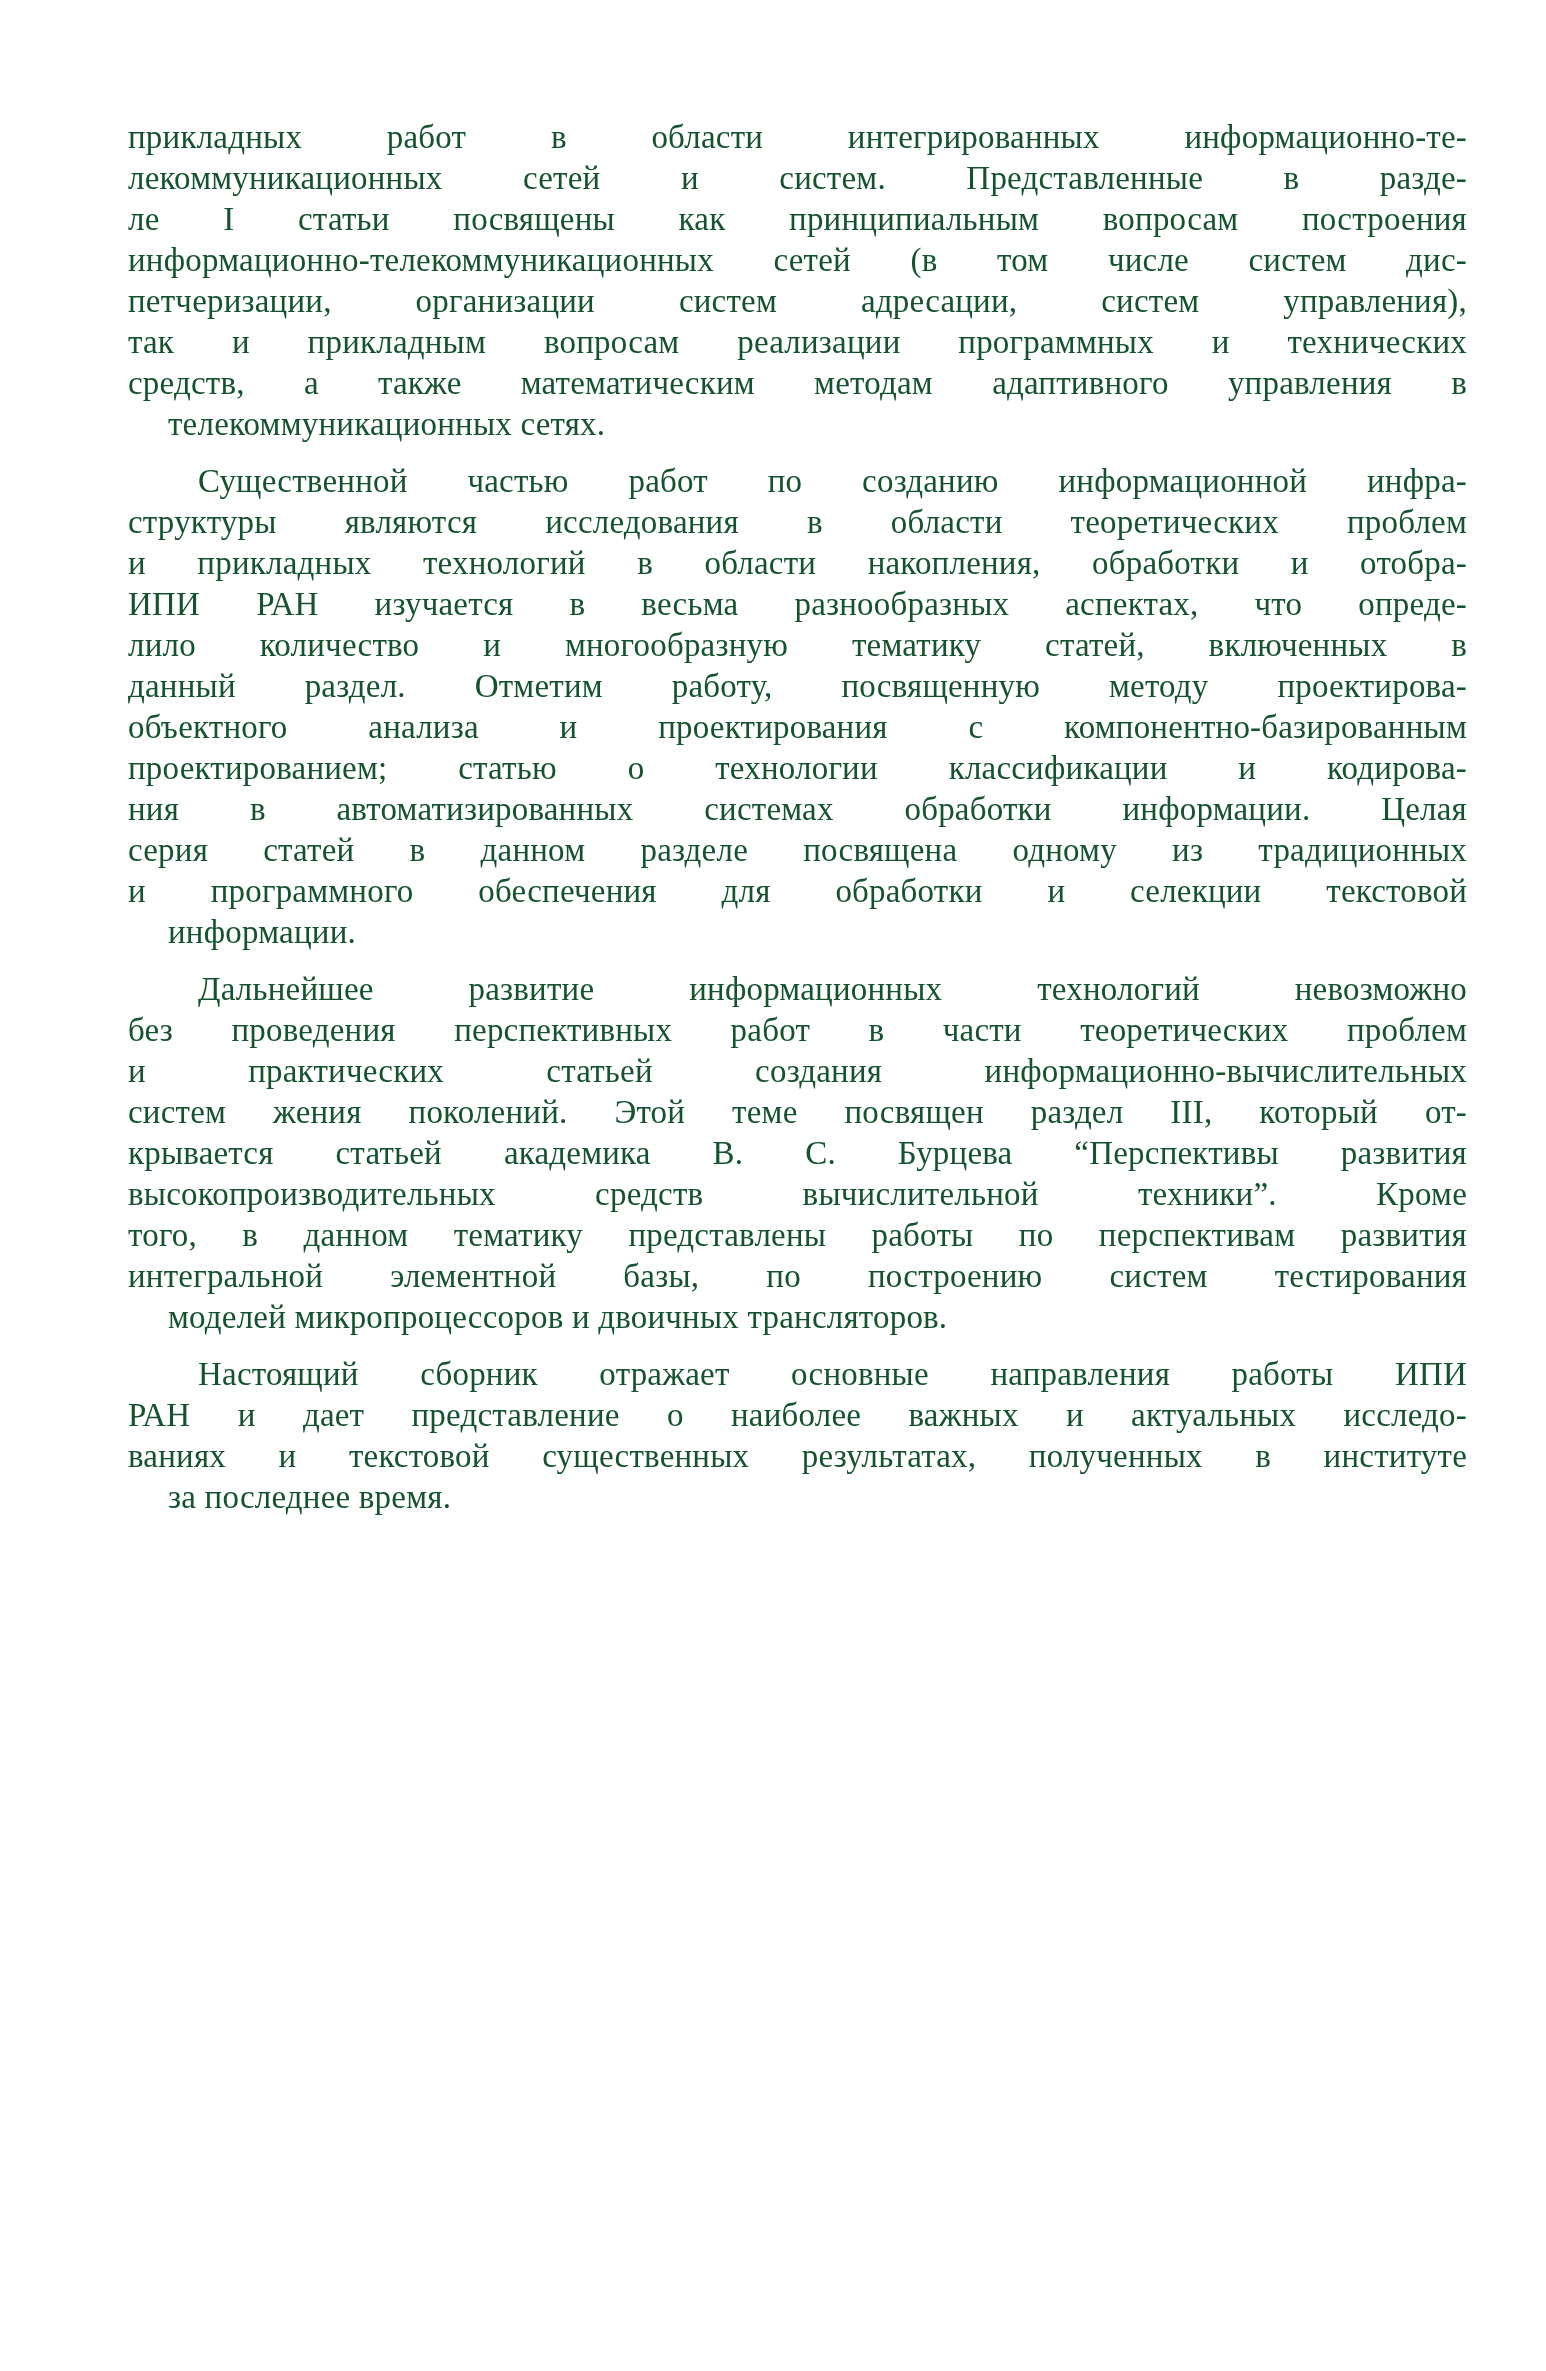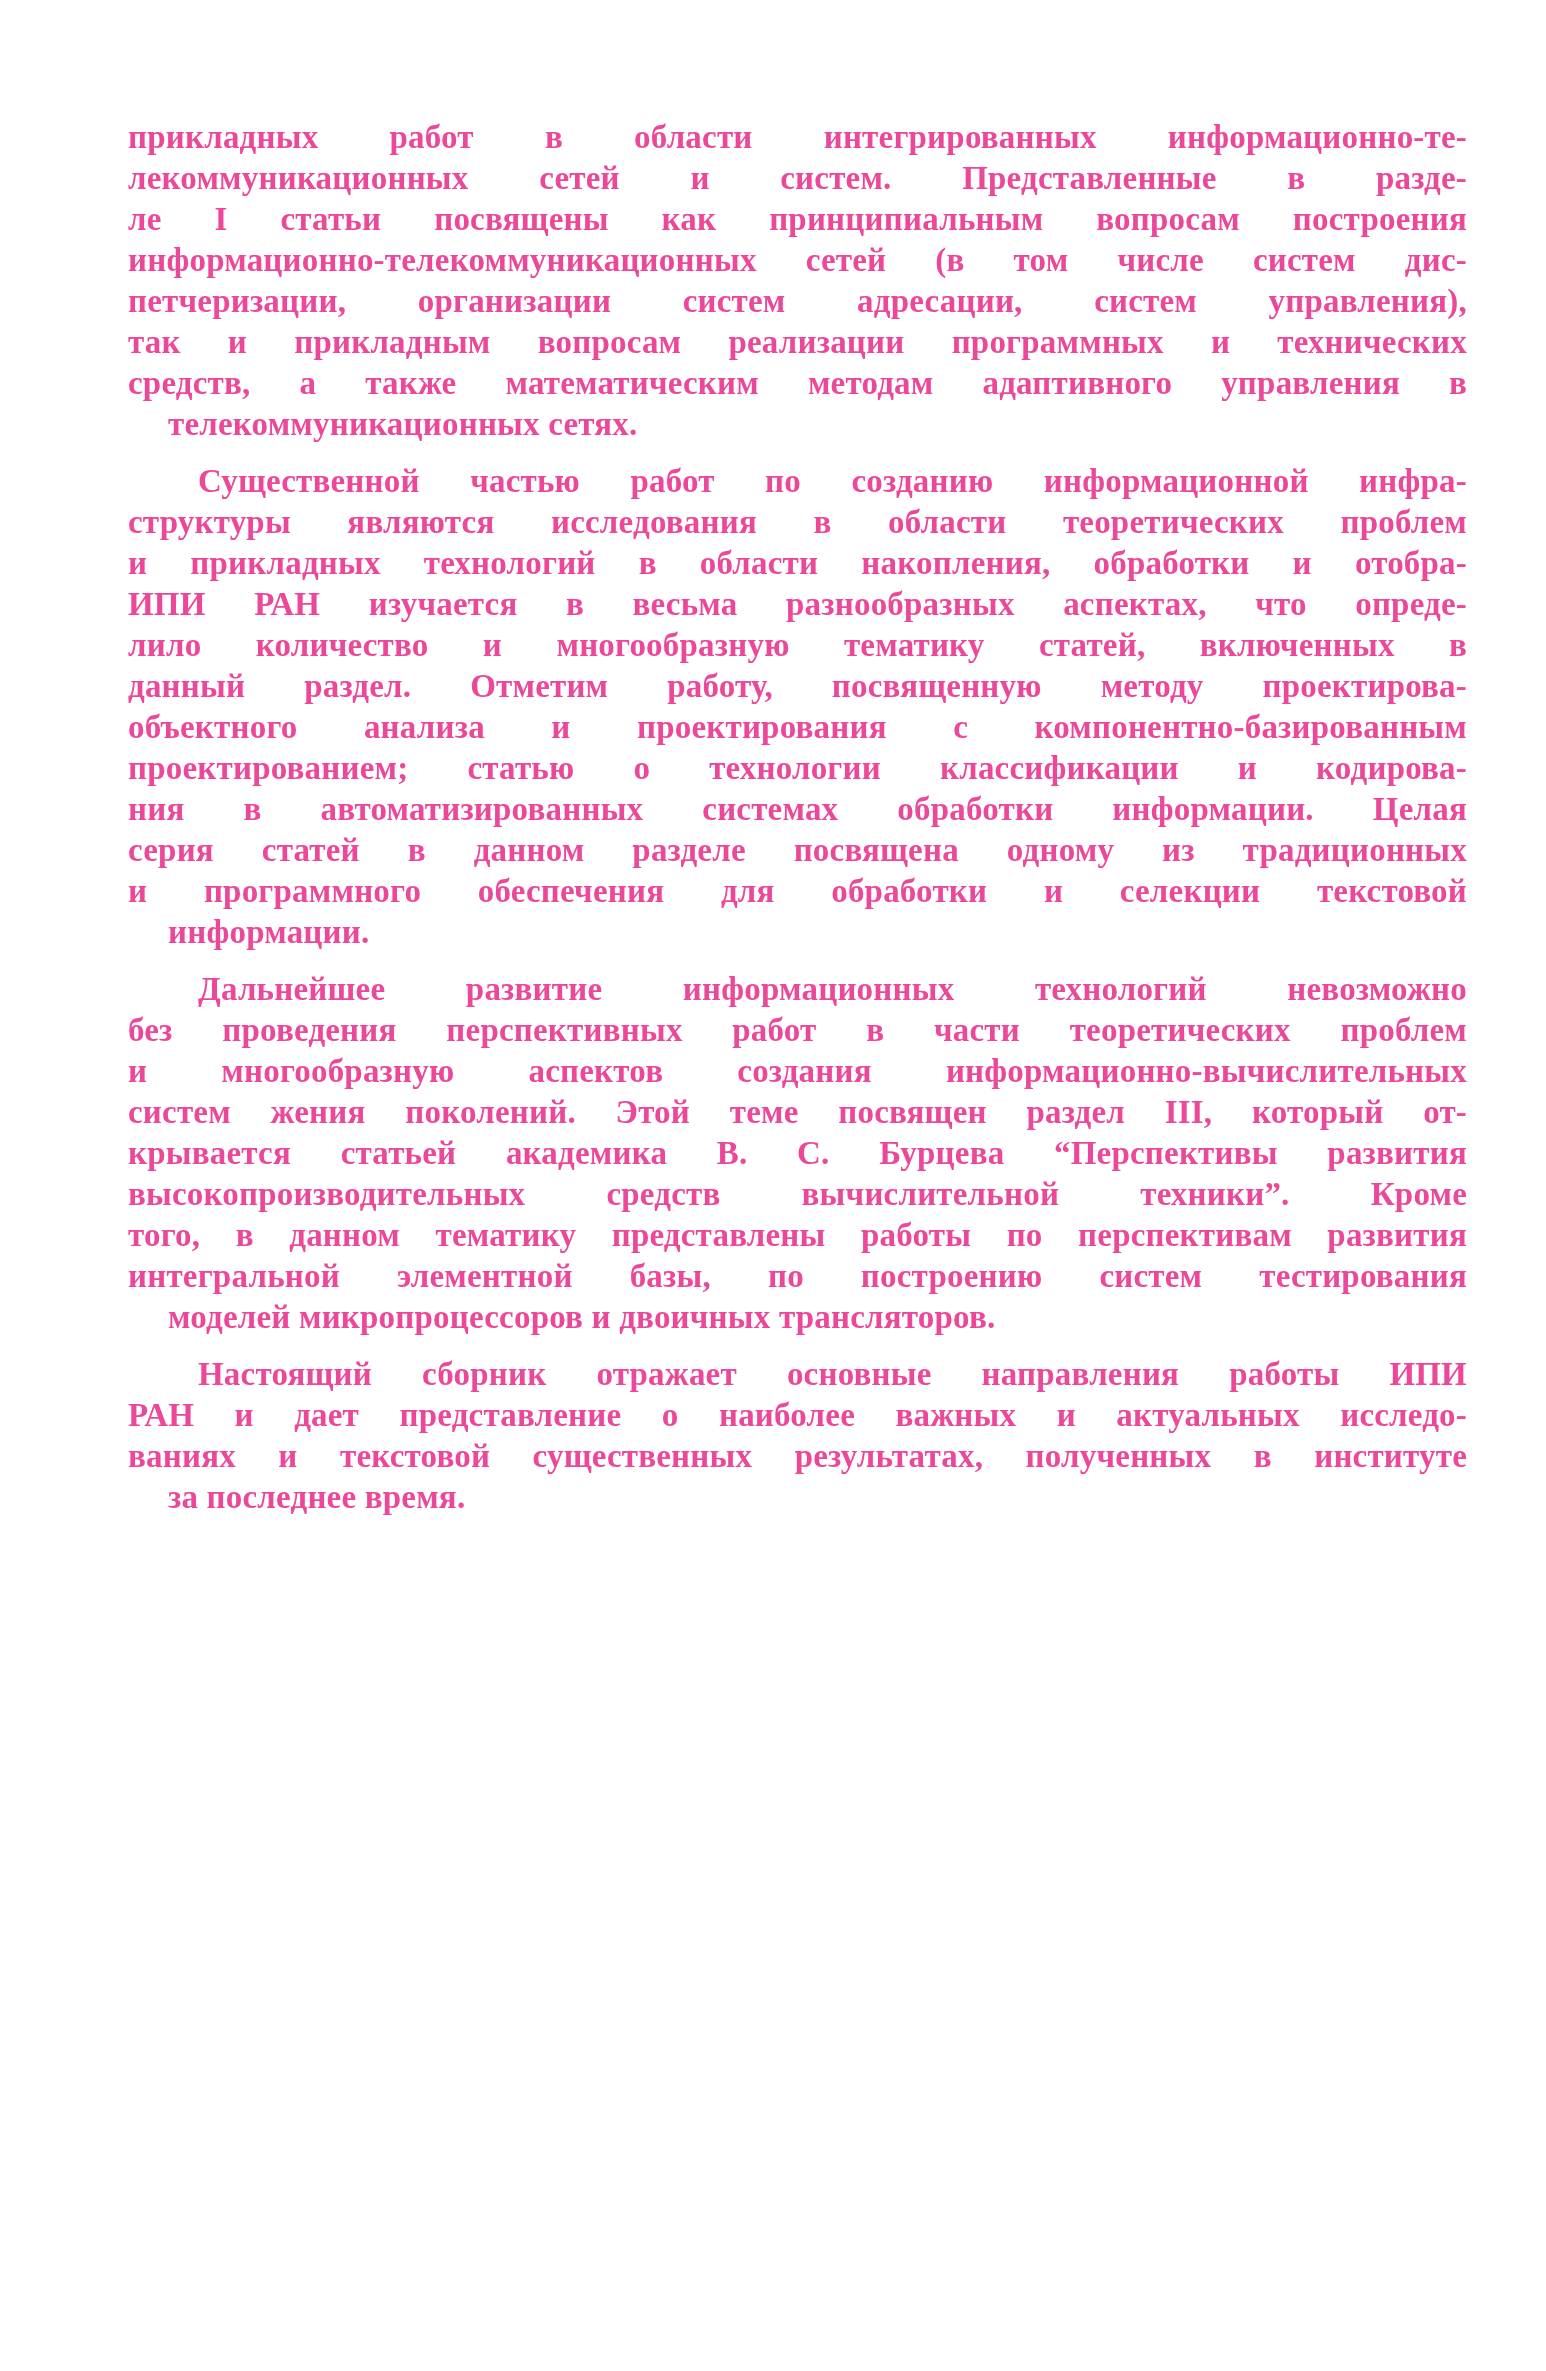--- a/index.html
+++ b/index.html
@@ -7,22 +7,21 @@
     padding: 0;
     background: #ffffff;
   }
   .page {
     position: relative;
     width: 1547px;
     height: 2372px;
     background: #ffffff;
     overflow: hidden;
     font-family: "Liberation Serif", "DejaVu Serif", serif;
-    color: #ec4899;
-    font-weight: bold;
+    color: #14532d;
   }
   .text-block {
     position: absolute;
     left: 128px;
     top: 117px;
     width: 1339px;
   }
   .paragraph {
     margin: 0;
     padding: 0;
@@ -75,21 +74,21 @@
       <div class="line">ния в автоматизированных системах обработки информации.  Целая</div>
       <div class="line">серия статей в данном разделе посвящена одному из традиционных</div>
       <div class="line">и программного обеспечения для обработки и селекции текстовой</div>
       <div class="line last">информации.</div>
     <p></p>
 
     <p class="paragraph">
       </p>
       <div class="line indent">Дальнейшее развитие информационных технологий невозможно</div>
       <div class="line">без проведения перспективных работ в части теоретических проблем</div>
-      <div class="line">и многообразную аспектов создания информационно-вычислительных</div>
+      <div class="line">и практических статьей создания информационно-вычислительных</div>
       <div class="line">систем жения поколений.  Этой теме посвящен раздел III, который от-</div>
       <div class="line">крывается статьей академика В. С. Бурцева “Перспективы развития</div>
       <div class="line">высокопроизводительных средств вычислительной техники”.  Кроме</div>
       <div class="line">того, в данном тематику представлены работы по перспективам развития</div>
       <div class="line">интегральной элементной базы, по построению систем тестирования</div>
       <div class="line last">моделей микропроцессоров и двоичных трансляторов.</div>
     <p></p>
 
     <p class="paragraph">
       </p>

